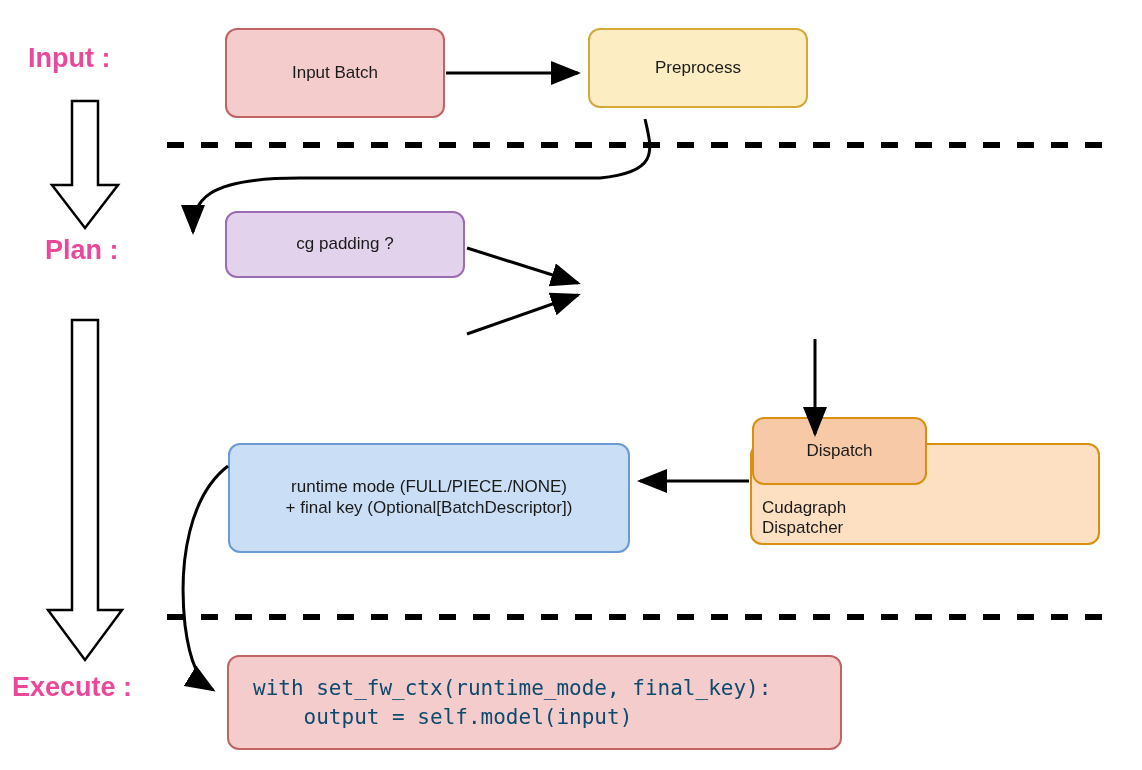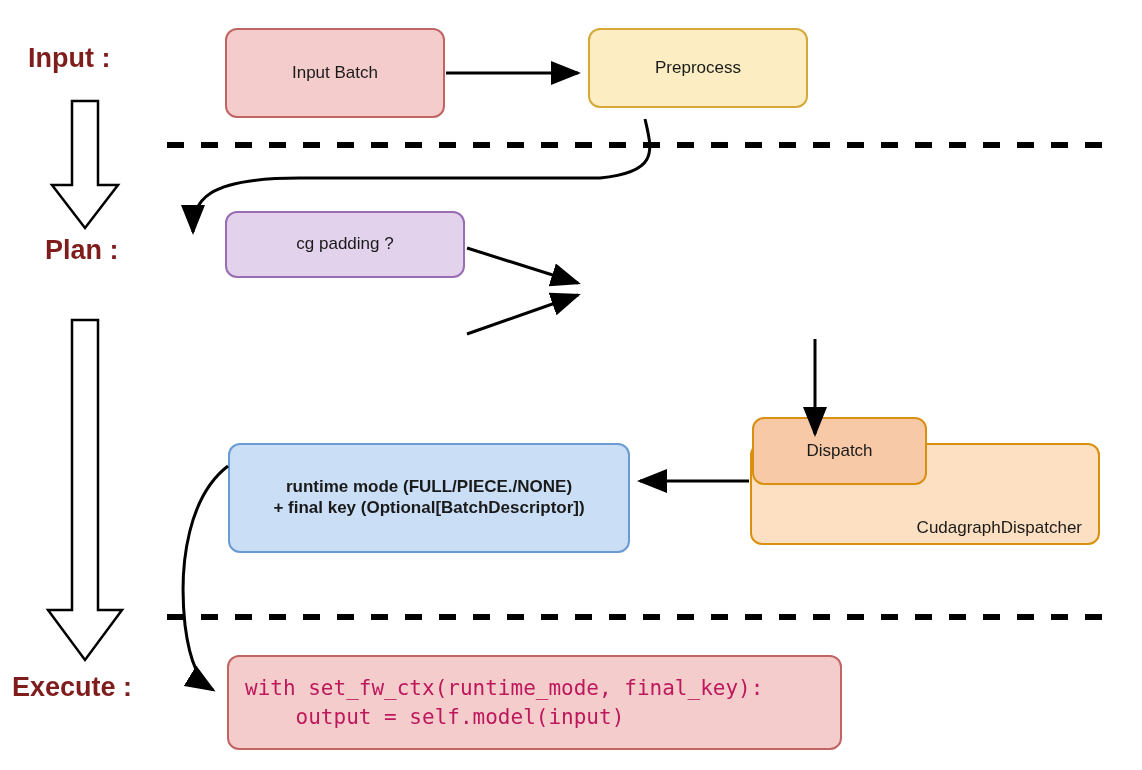--- a/index.html
+++ b/index.html
@@ -13,21 +13,21 @@
     height: 770px;
     background: #ffffff;
     overflow: hidden;
     font-family: "Liberation Sans", sans-serif;
   }
   .stage-label {
     position: absolute;
     font-family: "Liberation Sans", sans-serif;
     font-weight: bold;
     font-size: 27px;
-    color: #7f1d1d;
+    color: #ec4899;
     white-space: nowrap;
   }
   .node {
     position: absolute;
     box-sizing: border-box;
     border-radius: 12px;
     border-width: 2px;
     border-style: solid;
     display: flex;
     align-items: center;
@@ -70,23 +70,23 @@
   .node-orange-inner {
     background: #f8c9a6;
     border-color: #d99010;
   }
   .code-box {
     font-family: "DejaVu Sans Mono", "Liberation Mono", monospace;
     font-size: 21px;
     line-height: 1.35;
     justify-content: flex-start;
     text-align: left;
-    padding-left: 16px;
+    padding-left: 24px;
     white-space: pre;
-    color: #be185d;
+    color: #0c4a6e;
   }
   svg.overlay {
     position: absolute;
     left: 0;
     top: 0;
     width: 1142px;
     height: 770px;
     pointer-events: none;
   }
   .dashline {
@@ -125,26 +125,26 @@
   <div class="node node-yellow" style="left:588px; top:28px; width:220px; height:80px;text-align:right;">
     <span>Preprocess</span>
   </div>
 
   <div class="node node-purple" style="left:225px; top:211px; width:240px; height:67px;">
     <span>cg padding ?</span>
   </div>
 
 
 
-  <div class="node node-blue" style="left:228px; top:443px; width:402px; height:110px; flex-direction:column;font-weight:bold;">
+  <div class="node node-blue" style="left:228px; top:443px; width:402px; height:110px; flex-direction:column;">
     <span>runtime mode (FULL/PIECE./NONE)</span>
     <span>+ final key (Optional[BatchDescriptor])</span>
   </div>
 
-  <div class="node node-orange-outer" style="left:750px; top:443px; width:350px; height:102px; flex-direction:row; align-items:flex-end;">
+  <div class="node node-orange-outer" style="left:750px; top:443px; width:350px; height:102px; flex-direction:column; ">
     <span>Cudagraph</span>
     <span>Dispatcher</span>
   </div>
 
   <div class="node node-orange-inner" style="left:752px; top:417px; width:175px; height:68px;">
     <span>Dispatch</span>
   </div>
 
   <div class="node node-red code-box" style="left:227px; top:655px; width:615px; height:95px; flex-direction:column; align-items:flex-start; justify-content:center;">
     <span>with set_fw_ctx(runtime_mode, final_key):</span>

